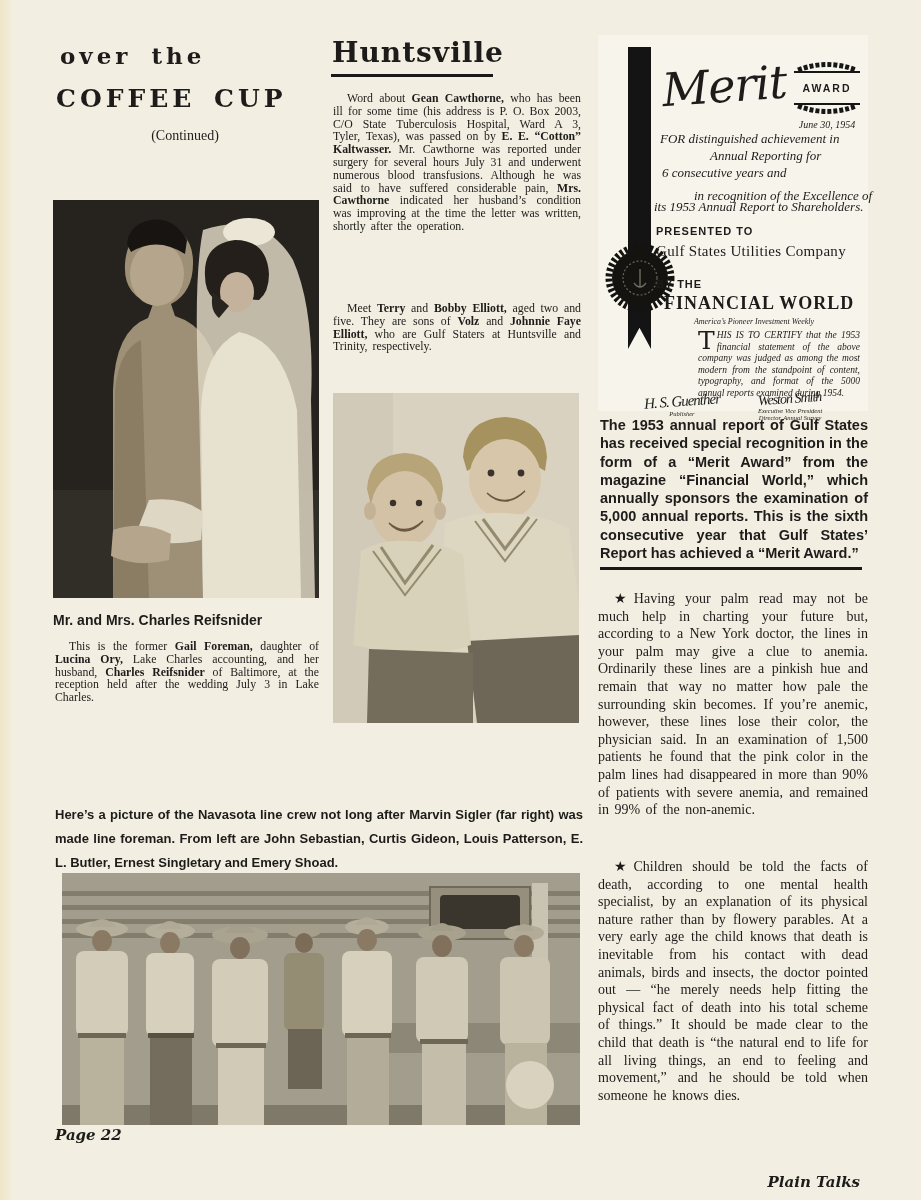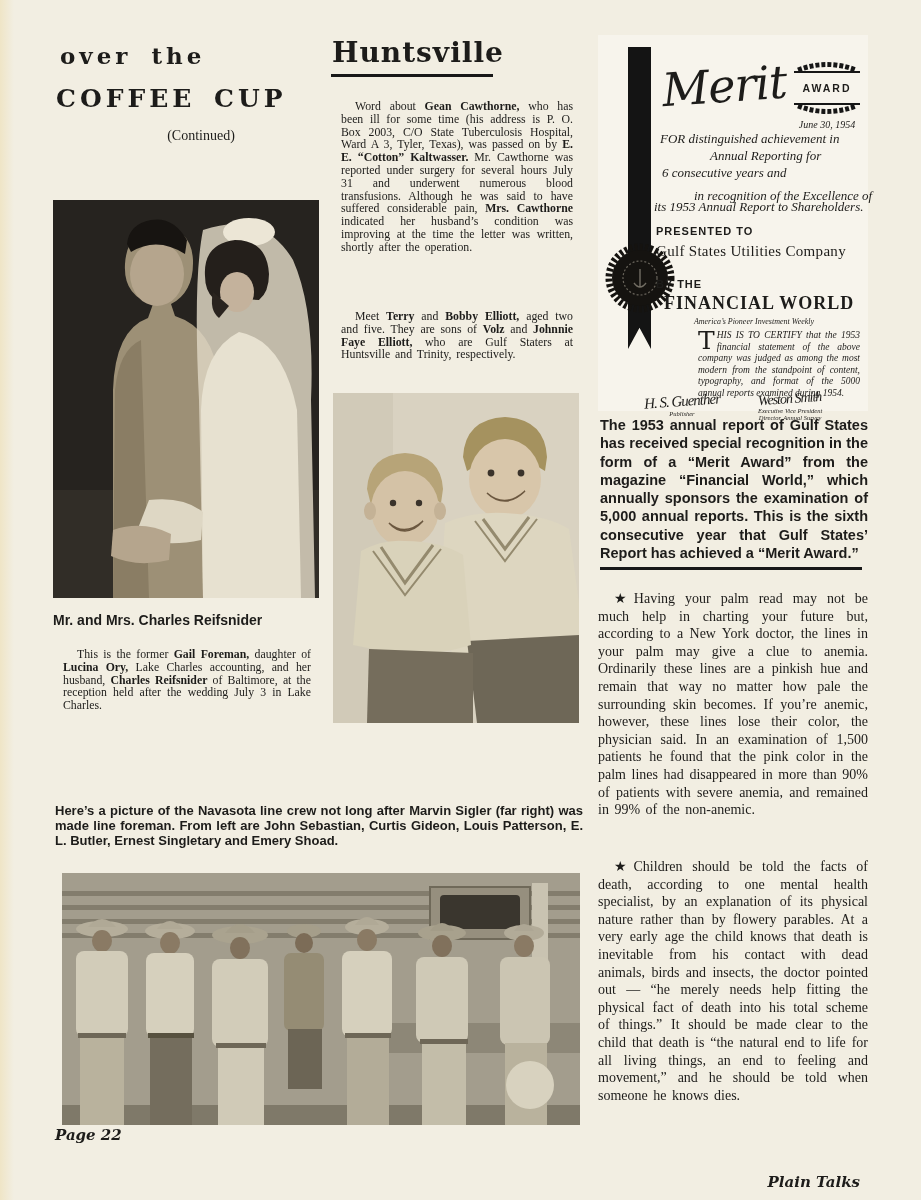--- a/index.html
+++ b/index.html
@@ -11,21 +11,21 @@
   }
   .abs{position:absolute;}
   
   .coffee1{font-family:"DejaVu Serif",serif;font-weight:bold;font-size:23px;letter-spacing:4px;word-spacing:8px;}
   .coffee2{font-family:"DejaVu Serif",serif;font-weight:bold;font-size:25px;letter-spacing:4px;word-spacing:6px;}
   .continued{font-size:14px;text-align:center;}
   .hv-title{font-family:"DejaVu Serif",serif;font-weight:bold;font-size:28px;letter-spacing:1px;}
   .rule{background:#181818;}
   
   .body-s{font-size:11.8px;line-height:12.8px;text-align:justify;word-spacing:2px;}
-  .body-s p{margin:8px;text-indent:14px;}
+  .body-s p{margin:0;text-indent:14px;}
   
   .body-lg{font-size:14px;line-height:17.6px;text-align:justify;word-spacing:2px;}
   .body-lg p{margin:0;text-indent:16px;}
   
   .sansb{font-family:"Liberation Sans",sans-serif;font-weight:bold;text-align:justify;}
   .cap-center{font-family:"Liberation Sans",sans-serif;font-weight:bold;font-size:14px;text-align:left;}
   .footer{font-family:"DejaVu Serif",serif;font-weight:bold;font-style:italic;font-size:15px;}
   
   .cert{background:#f7f4ec;}
   .ribbon{background:#141414;clip-path:polygon(0 0,100% 0,100% 100%,50% 93%,0 100%);}
@@ -45,21 +45,21 @@
   b{font-weight:bold;}
   svg{display:block;}
 </style>
 </head>
 <body>
 
 <div id="page">
 
   <div class="abs coffee1" style="left:60px;top:42px;">over the</div>
   <div class="abs coffee2" style="left:56px;top:84px;">COFFEE CUP</div>
-  <div class="abs continued" style="left:96px;top:128px;width:210px;">(Continued)</div>
+  <div class="abs continued" style="left:80px;top:128px;width:210px;">(Continued)</div>
 
   <div class="abs hv-title" style="left:332px;top:36px;">Huntsville</div>
   <div class="abs rule" style="left:331px;top:74px;width:162px;height:3px;"></div>
 
   <div class="abs body-s" style="left:333px;top:92px;width:248px;">
     <p><span>Word about </span><b>Gean Cawthorne,</b><span> who has been ill for some time (his address is P. O. Box 2003, C/O State Tuberculosis Hospital, Ward A 3, Tyler, Texas), was passed on by </span><b>E. E. “Cotton” Kaltwasser.</b><span> Mr. Cawthorne was reported under surgery for several hours July 31 and underwent numerous blood transfusions.  Although he was said to have suffered considerable pain, </span><b>Mrs. Cawthorne</b><span> indicated her husband’s condition was improving at the time the letter was written, shortly after the operation.</span></p>
   </div>
   <div class="abs body-s" style="left:333px;top:302px;width:248px;">
     <p><span>Meet </span><b>Terry</b><span> and </span><b>Bobby Elliott,</b><span> aged two and five.  They are sons of </span><b>Volz</b><span> and </span><b>Johnnie Faye Elliott,</b><span> who are Gulf Staters at Huntsville and Trinity, respectively.</span></p>
   </div>
@@ -82,21 +82,21 @@
       <path d="M60,330 Q90,320 118,334 L116,360 Q84,368 58,356 Z" fill="#b5a58d"></path>
     </svg>
   </div>
 
   <div class="abs cap-center" style="left:53px;top:612px;width:266px;">Mr. and Mrs. Charles Reifsnider</div>
 
   <div class="abs body-s" style="left:55px;top:640px;width:264px;">
     <p><span>This is the former </span><b>Gail Foreman,</b><span> daughter of </span><b>Lucina Ory,</b><span> Lake Charles accounting, and her husband, </span><b>Charles Reifsnider</b><span> of Baltimore, at the reception held after the wedding July 3 in Lake Charles.</span></p>
   </div>
 
-  <div class="abs sansb" style="left:55px;top:803px;width:528px;font-size:13px;line-height:15px;">Here’s a picture of the Navasota line crew not long after Marvin Sigler (far right) was made line foreman.  From left are John Sebastian, Curtis Gideon, Louis Patterson, E. L. Butler, Ernest Singletary and Emery Shoad.</div>
+  <div class="abs sansb" style="left:55px;top:803px;width:528px;font-size:13px;line-height:24px;">Here’s a picture of the Navasota line crew not long after Marvin Sigler (far right) was made line foreman.  From left are John Sebastian, Curtis Gideon, Louis Patterson, E. L. Butler, Ernest Singletary and Emery Shoad.</div>
 
   <div class="abs" style="left:62px;top:873px;width:518px;height:252px;">
     <svg width="518" height="252" viewBox="0 0 518 252" preserveAspectRatio="none">
       <rect width="518" height="252" fill="#a39d8d"></rect>
       <rect x="0" y="18" width="518" height="5" fill="#837d6d"></rect>
       <rect x="0" y="32" width="518" height="5" fill="#837d6d"></rect>
       <rect x="0" y="46" width="518" height="5" fill="#837d6d"></rect>
       <rect x="0" y="60" width="518" height="5" fill="#837d6d"></rect>
       <rect x="368" y="14" width="100" height="52" fill="#968f7e" stroke="#6f6959" stroke-width="2"></rect>
       <rect x="378" y="22" width="80" height="34" rx="4" fill="#3a362e"></rect>

